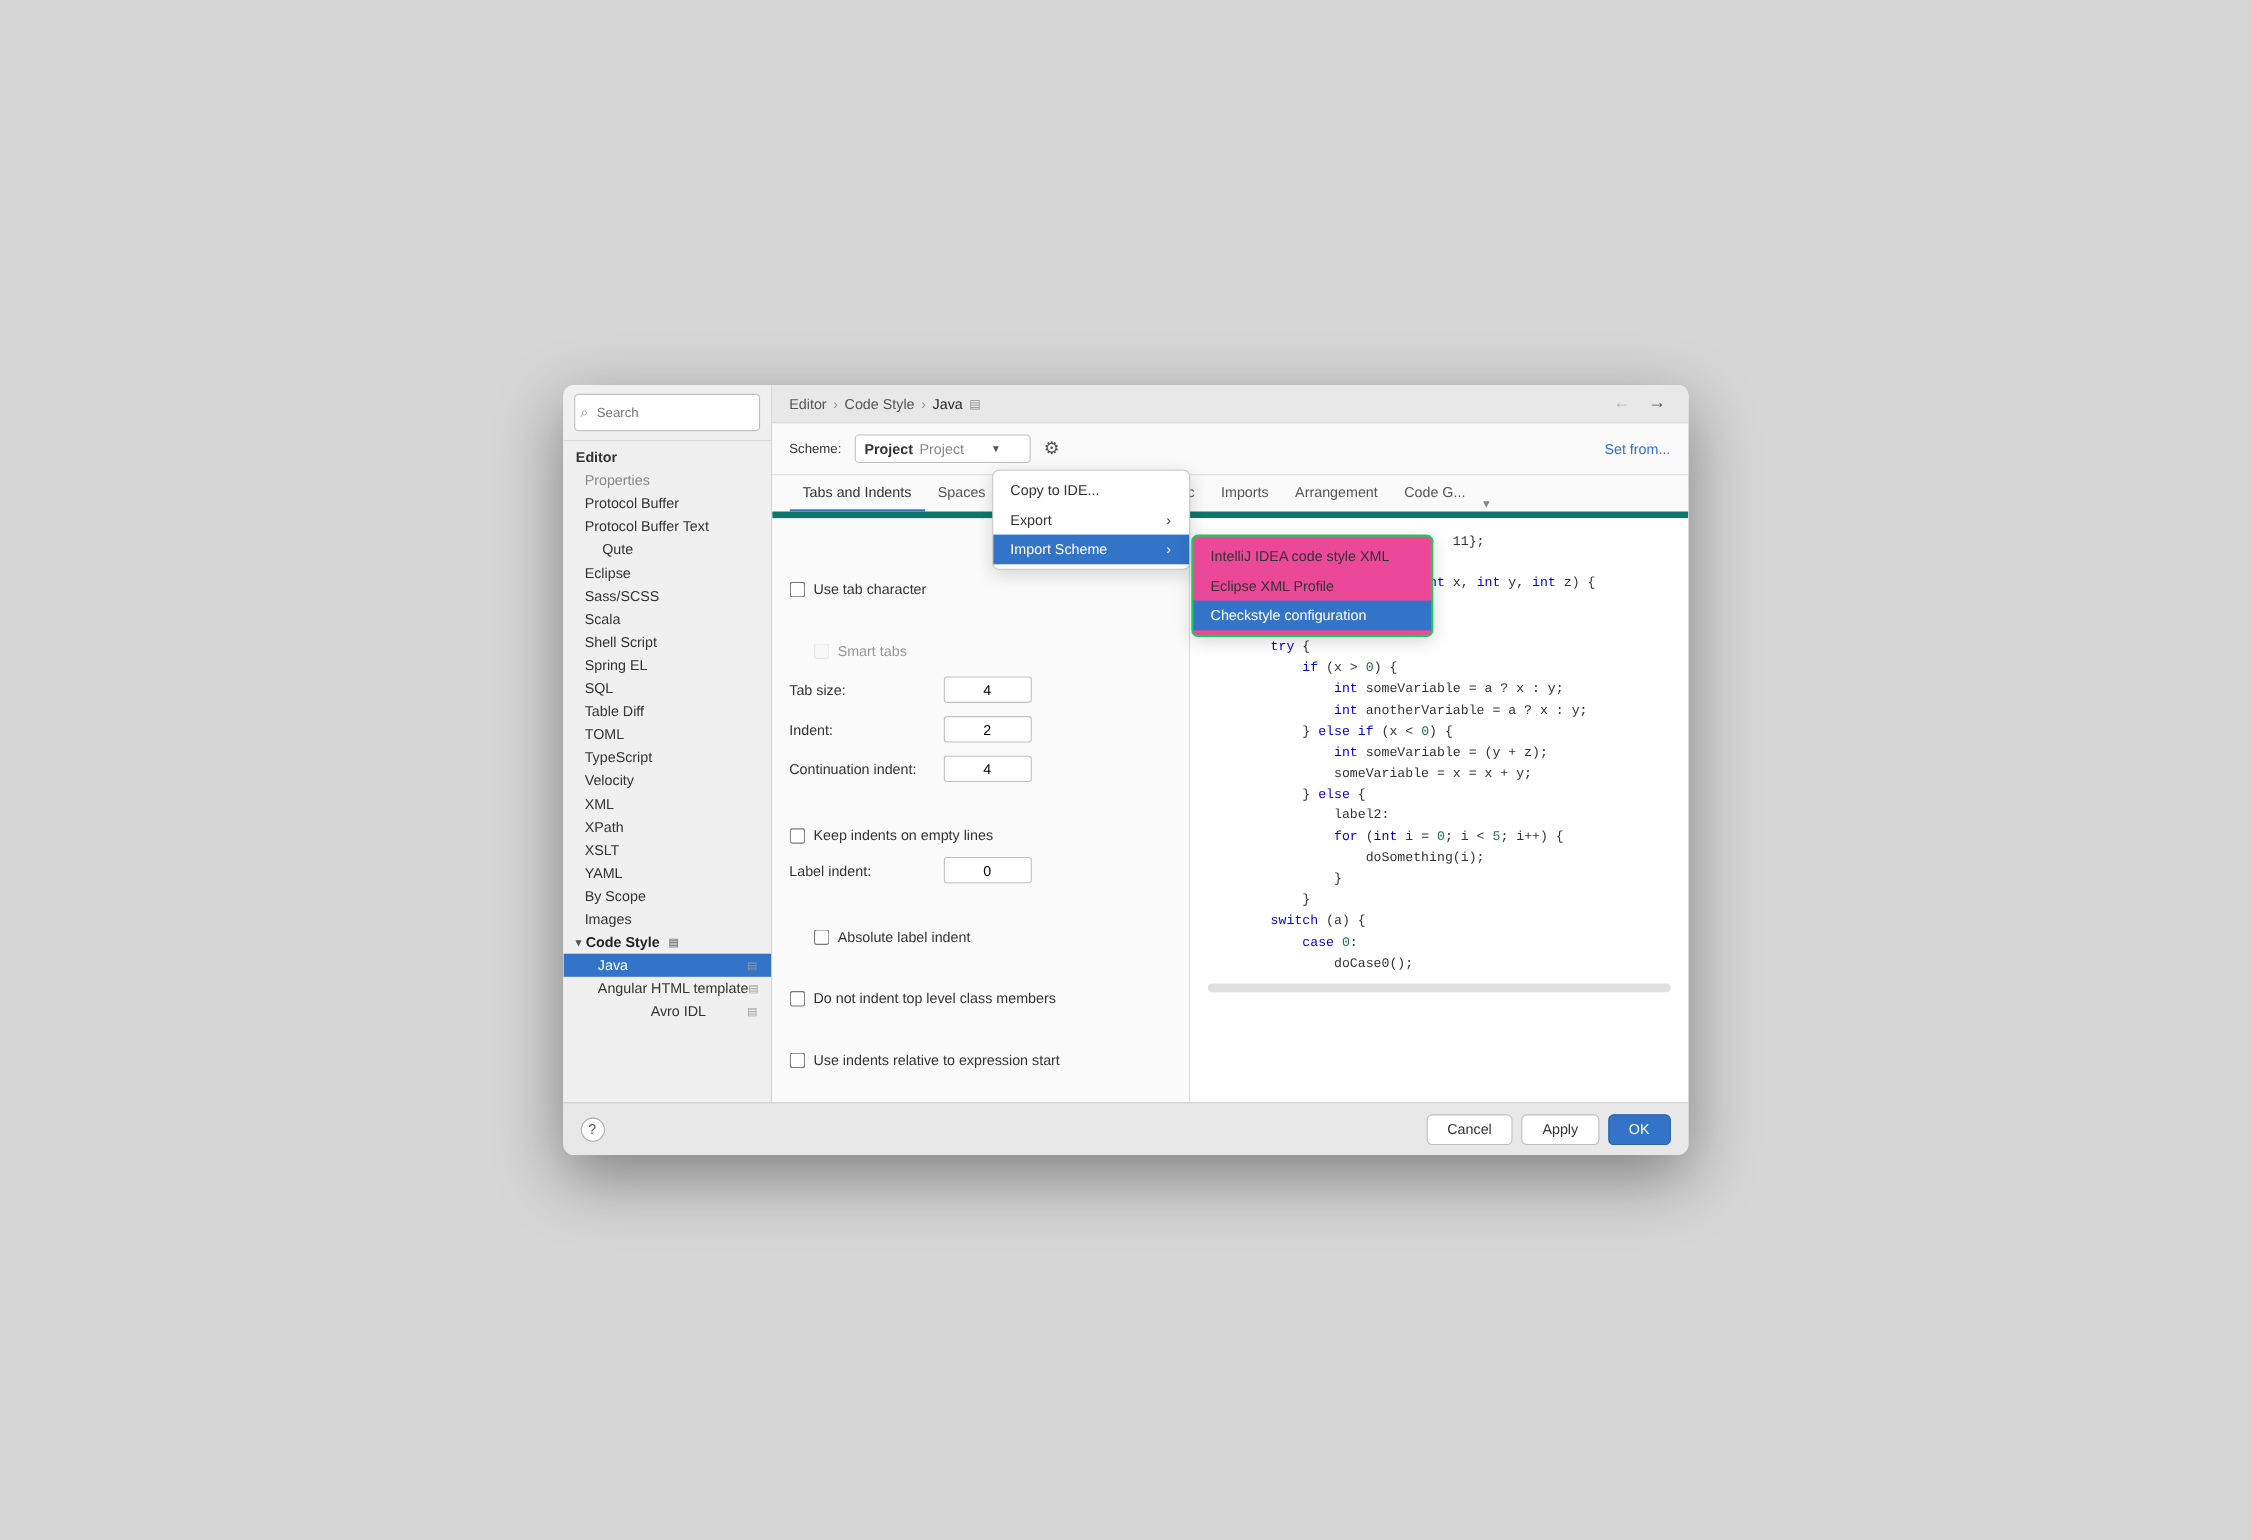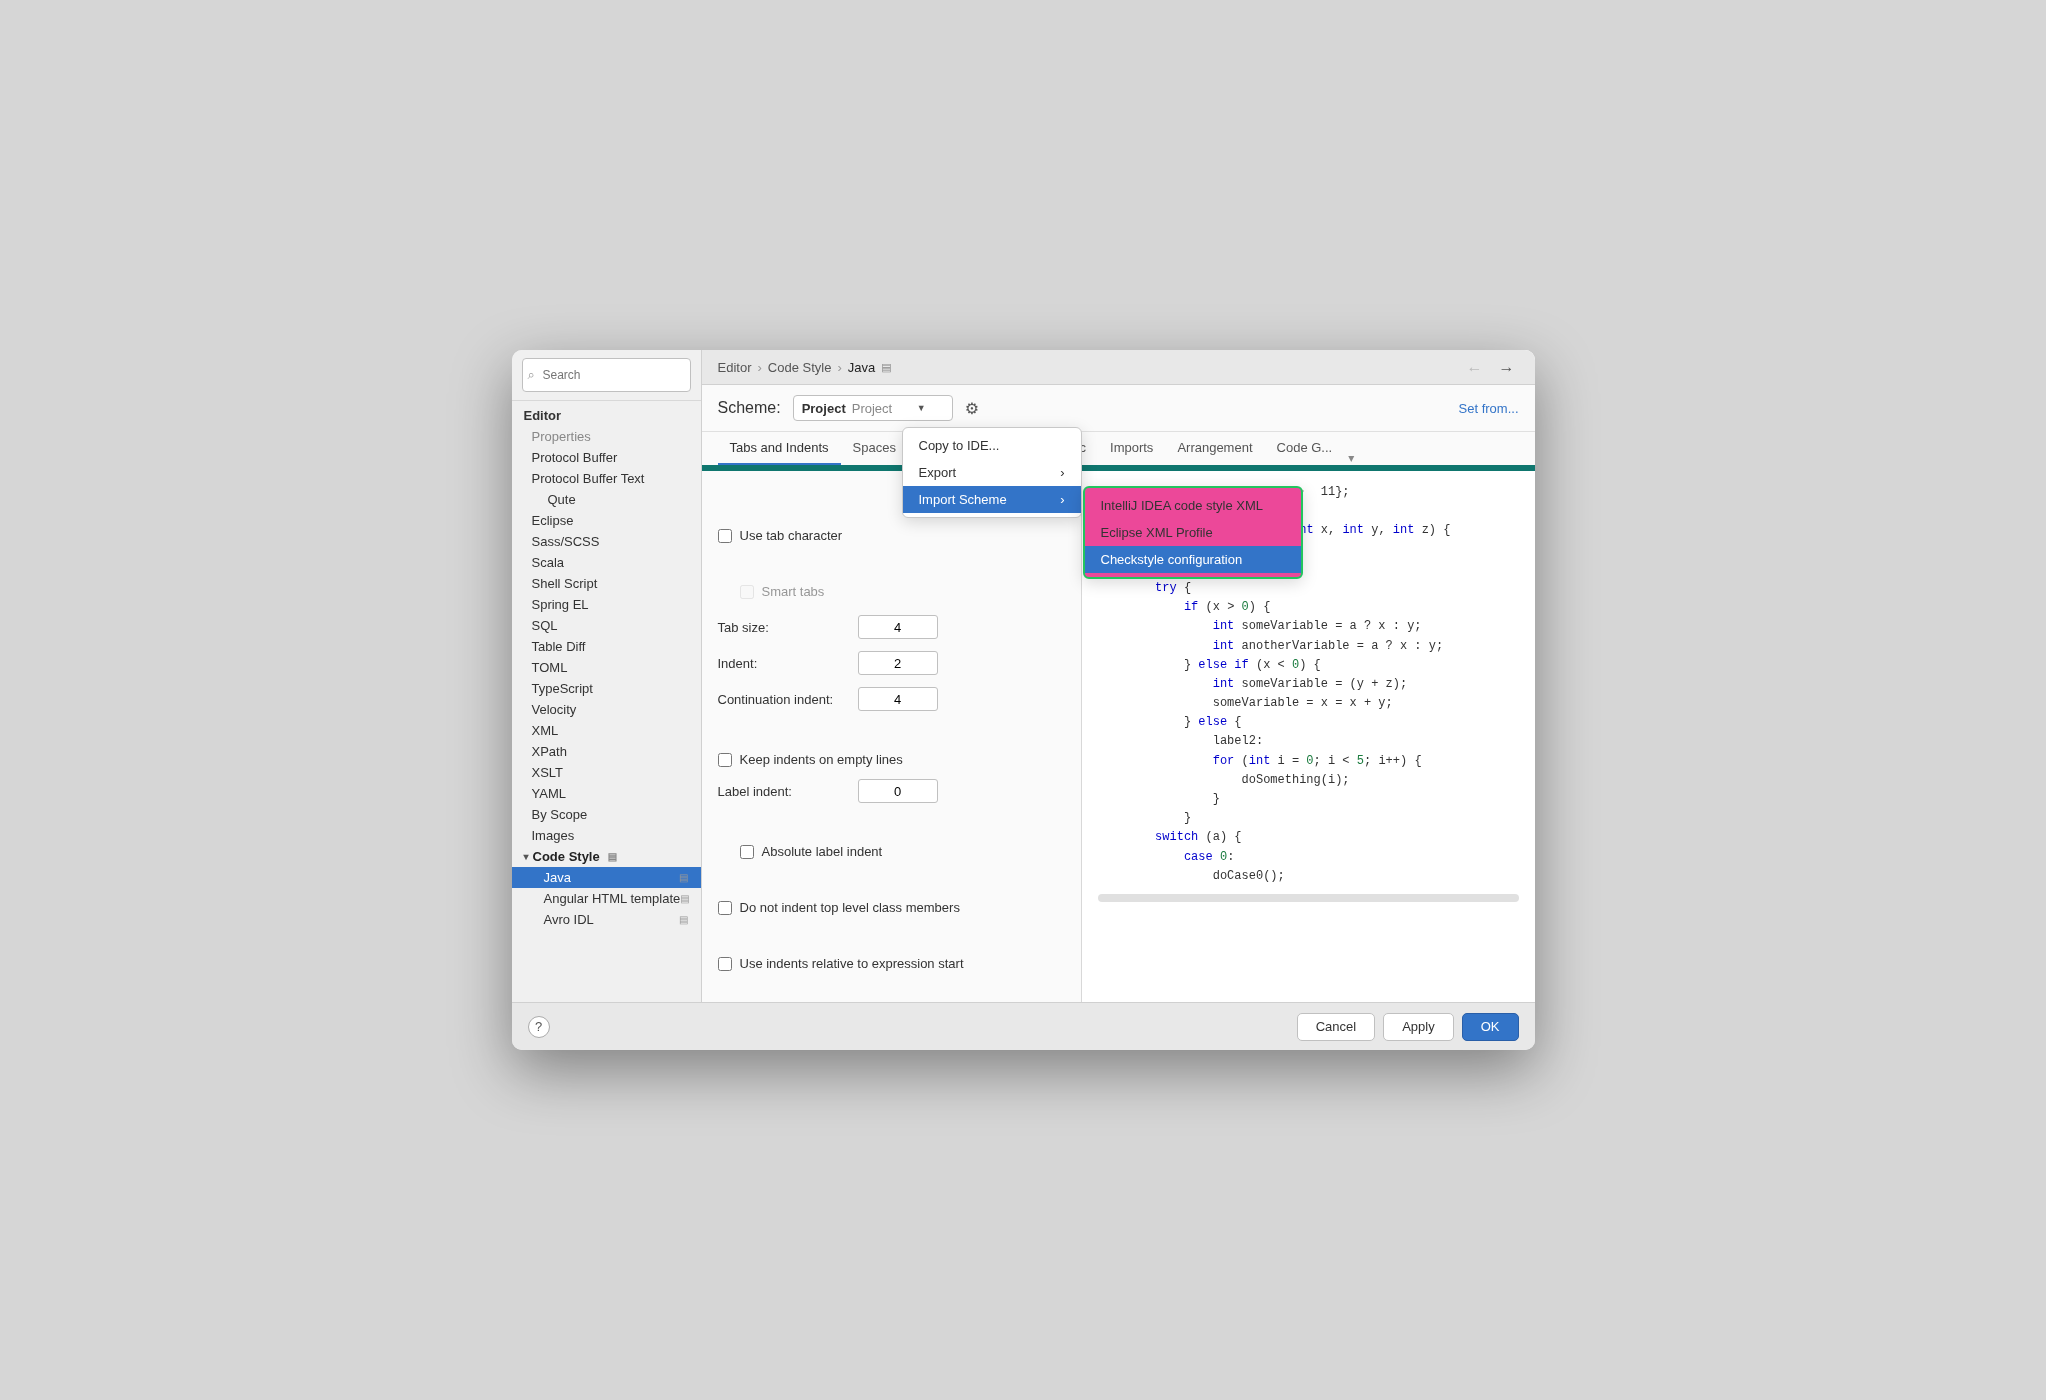--- a/index.html
+++ b/index.html
@@ -192,21 +192,21 @@
     .scheme-row {
       padding: 10px 16px;
       display: flex;
       align-items: center;
       gap: 12px;
       border-bottom: 1px solid #e0e0e0;
       background: #fafafa;
       position: relative;
     }
     .scheme-label {
-      font-size: 16px;
+      font-size: 12px;
       color: #333;
     }
     .scheme-dropdown-text {
       height: 26px;
       border: 1px solid #c0c0c0;
       border-radius: 4px;
       background: white;
       padding: 0 24px 0 8px;
       font-size: 13px;
       display: flex;
@@ -521,21 +521,21 @@
           <span class="icon-badge" style="margin-left:4px">▤</span>
         </div>
         <div class="sidebar-item active indented" style="padding-left:32px;">
           <span>Java</span>
           <span class="item-badge">▤</span>
         </div>
         <div class="sidebar-item indented" style="padding-left:32px;">
           <span>Angular HTML template</span>
           <span class="item-badge">▤</span>
         </div>
-        <div class="sidebar-item indented" style="padding-left:32px;">
+        <div class="sidebar-item indented" style="padding-left:32px;margin-left:48px;">
           <span>Avro IDL</span>
           <span class="item-badge">▤</span>
         </div>
       </div>
     </div>
 
     <div class="content">
 
       <div class="content-header">
         <div class="breadcrumb">

